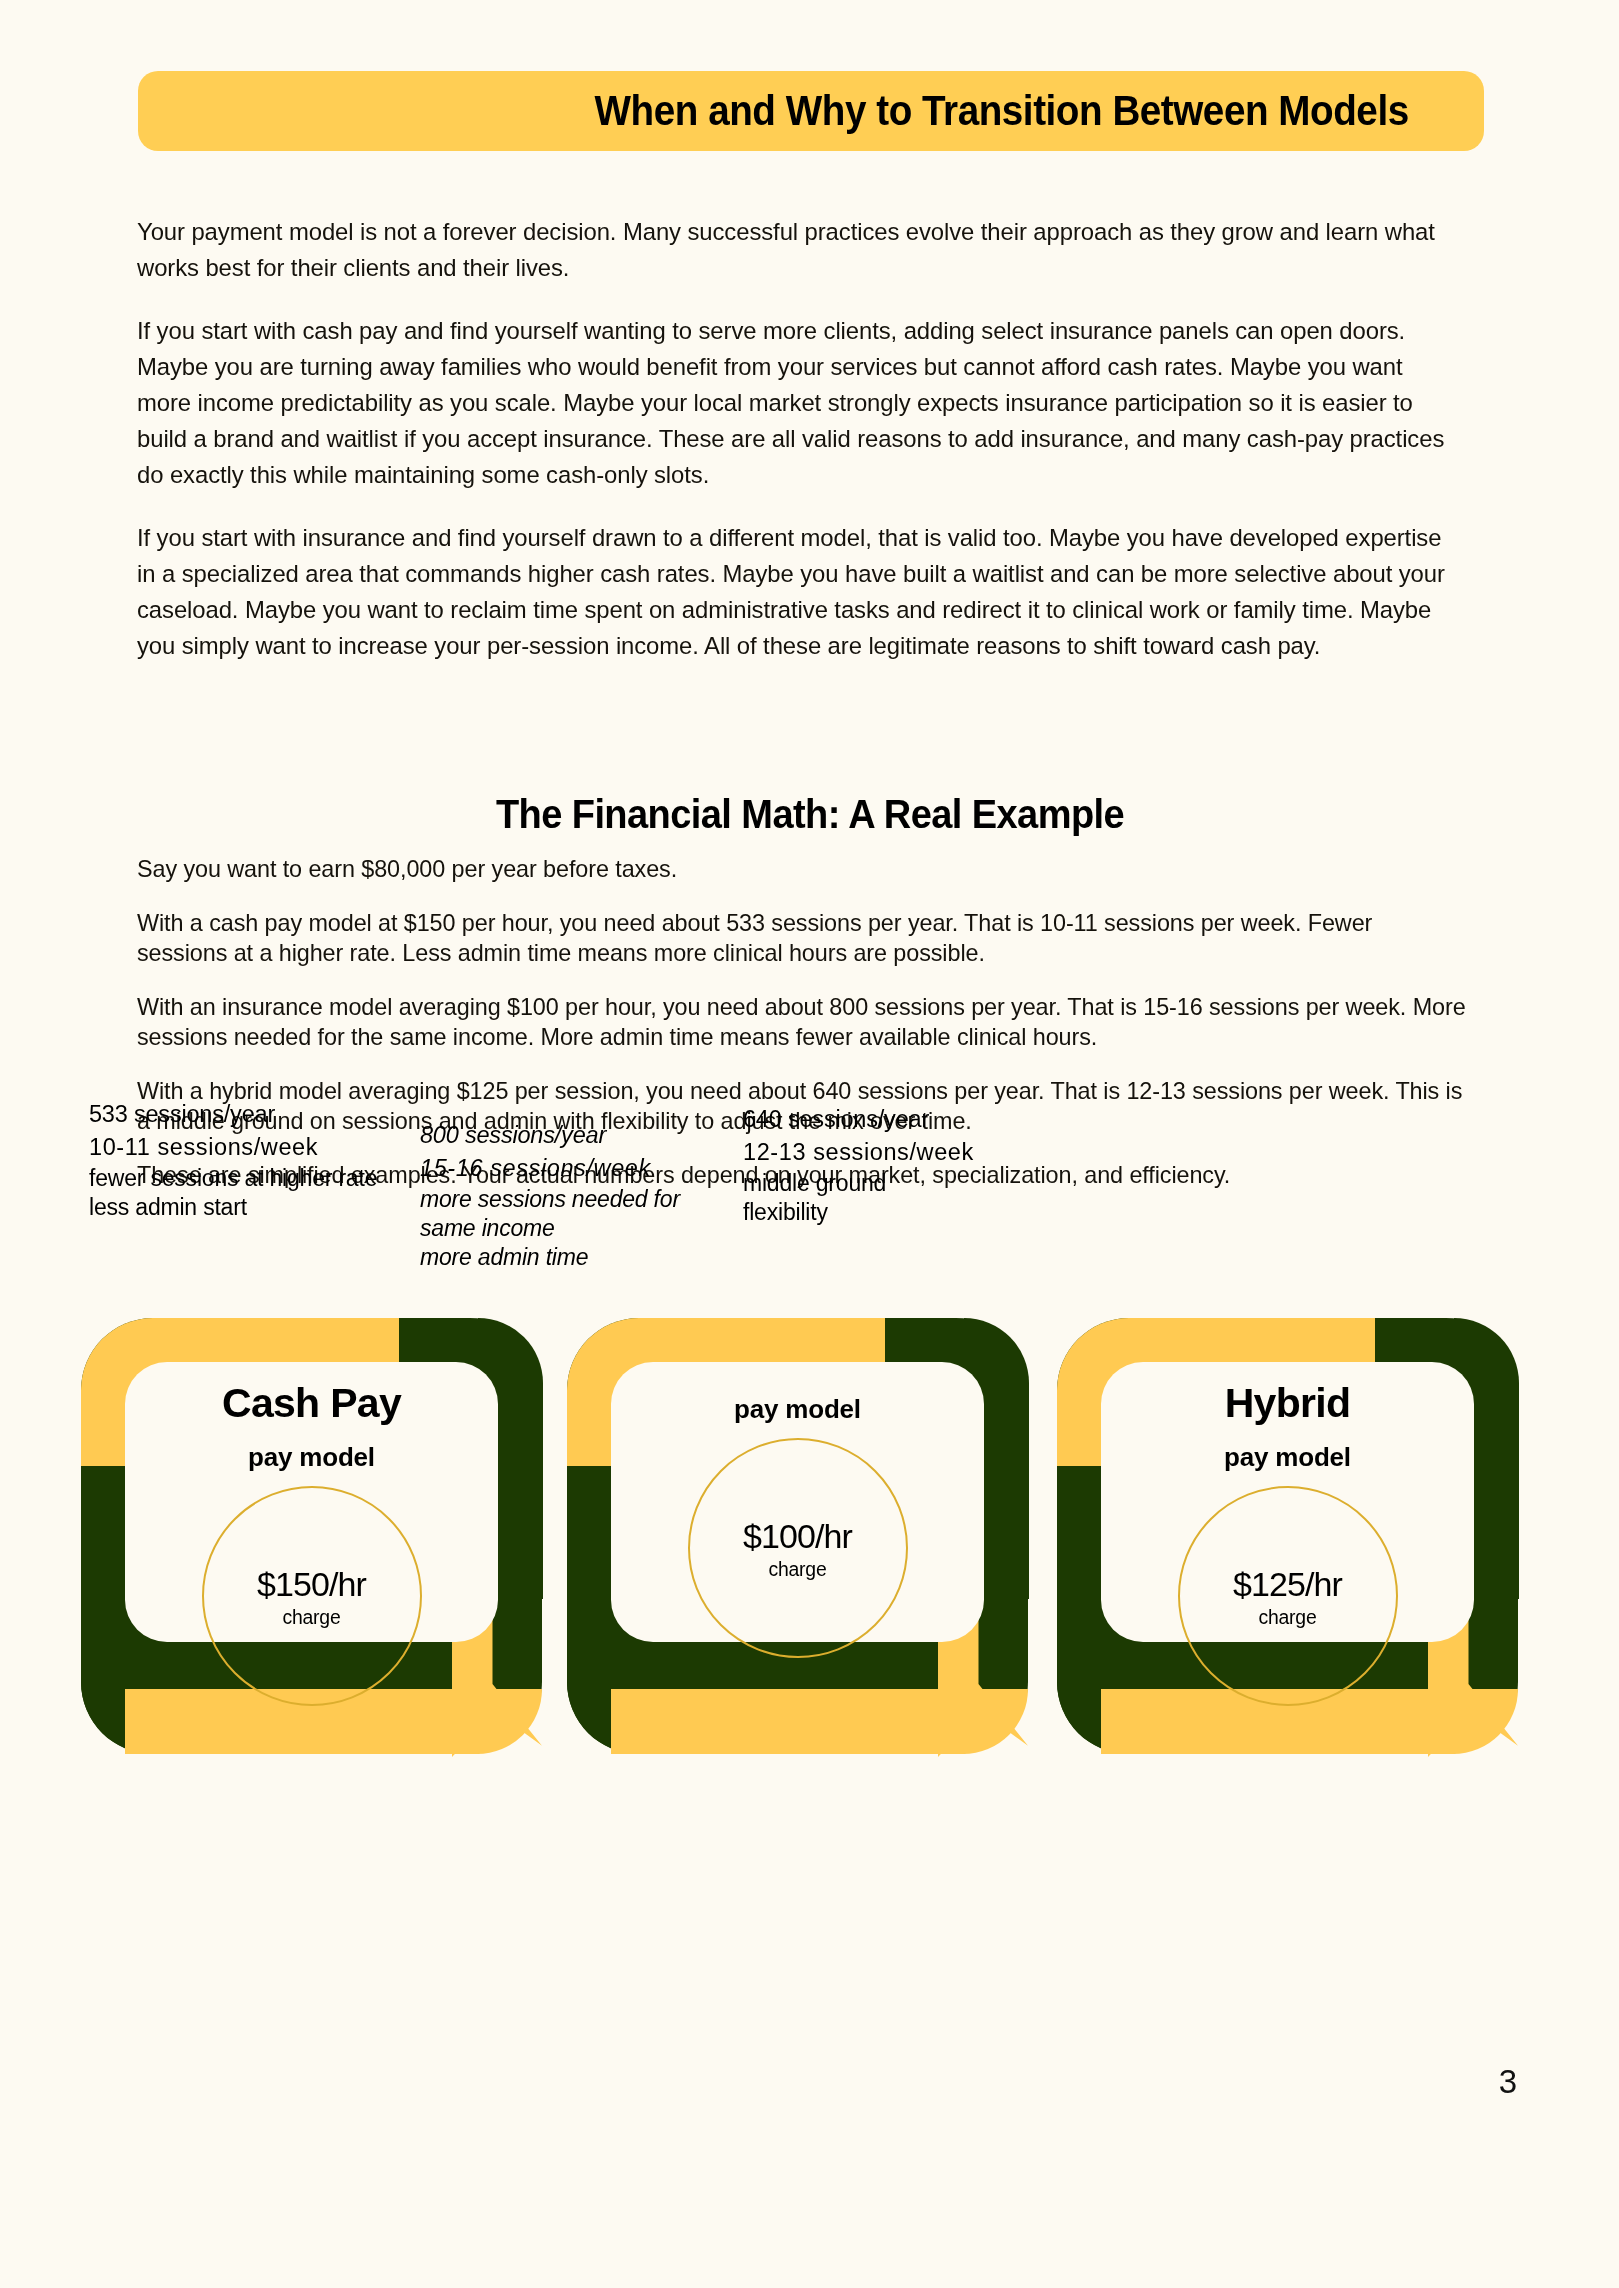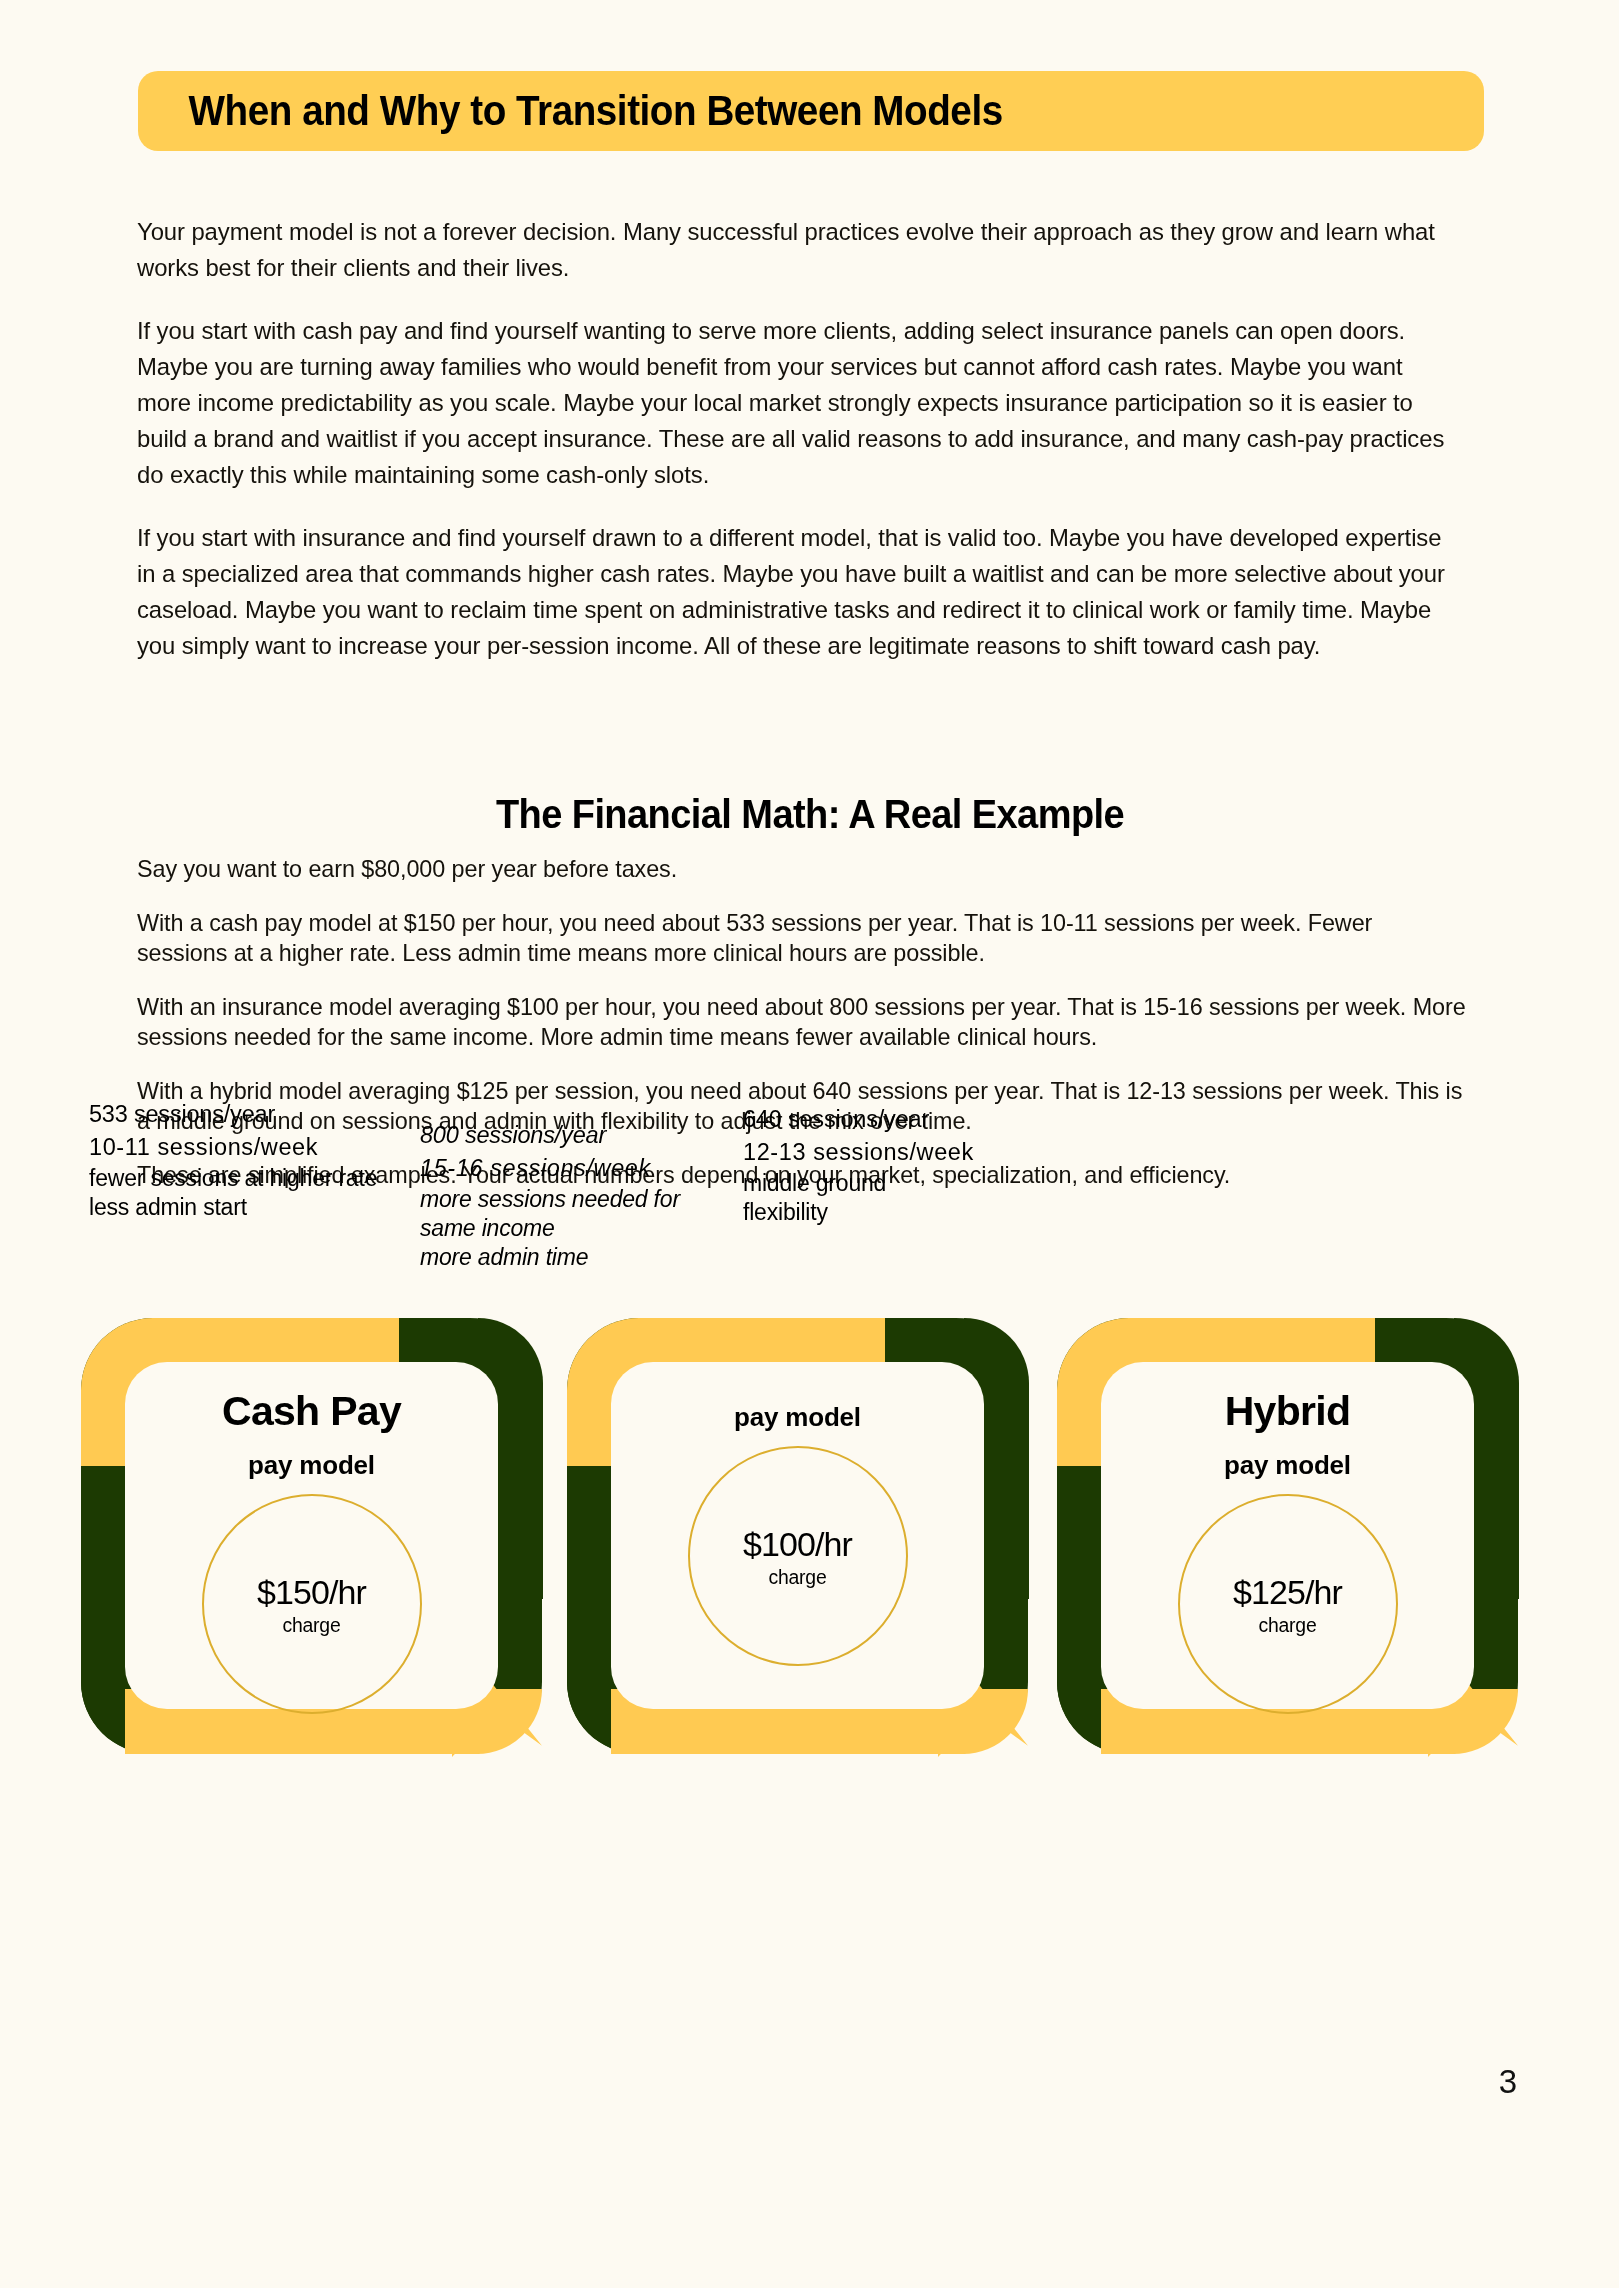--- a/index.html
+++ b/index.html
@@ -21,20 +21,21 @@
   .title-banner {
     position:absolute;
     left:138px;
     top:71px;
     width:1346px;
     height:80px;
     background:#FFCE54;
     border-radius:20px;
     display:flex;
     align-items:center;
+    justify-content:flex-end;
   }
   .title-text {
     font-family:"Liberation Sans Narrow","Liberation Sans", sans-serif;
     font-weight:bold;
     font-size:42px;
     letter-spacing:-0.5px;
     color:#000;
     padding-left:55px;
     transform:scaleX(0.92);
     transform-origin:left center;
@@ -169,25 +170,25 @@
     background:#1C3A02;
     border-bottom-left-radius:72px;
   }
 
   
   .card-inner {
     position:absolute;
     left:44px;
     top:44px;
     width:373px;
-    height:347px;
+    height:280px;
     background:#FDFAF2;
     border-radius:42px;
     z-index:5;
-    padding-top:25px;
+    padding-top:17px;
   }
 
   .card-title {
     font-family:"Liberation Sans Narrow","Liberation Sans", sans-serif;
     font-weight:bold;
     font-size:41px;
     letter-spacing:-0.7px;
     text-align:center;
     color:#000;
     line-height:48px;

